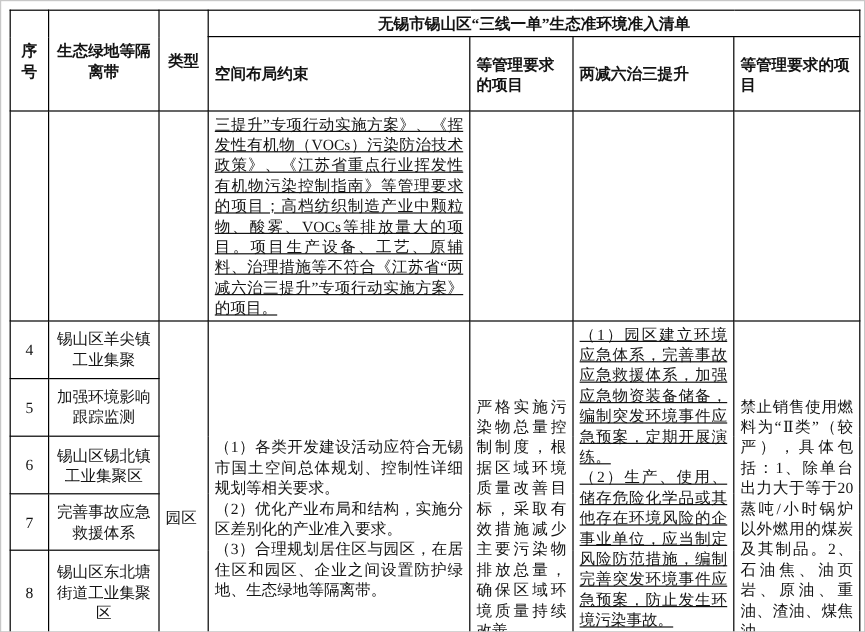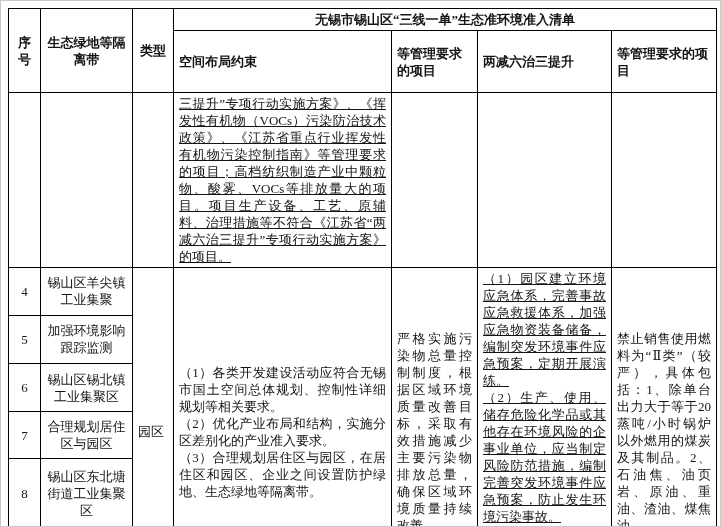--- a/index.html
+++ b/index.html
@@ -129,21 +129,21 @@
       <td class="name">加强环境影响跟踪监测</td>
     </tr>
 
     <tr style="height:38px">
       <td class="idx">6</td>
       <td class="name">锡山区锡北镇工业集聚区</td>
     </tr>
 
     <tr style="height:36px">
       <td class="idx">7</td>
-      <td class="name">合理规划居住区与园区</td>
+      <td class="name">完善事故应急救援体系</td>
     </tr>
 
     <tr style="height:42px">
       <td class="idx">8</td>
       <td class="name">锡山区东北塘街道工业集聚区</td>
     </tr>
 
     <tr style="height:56px">
       <td class="idx">9</td>
       <td class="name">锡山区安镇街道工业聚集区</td>

